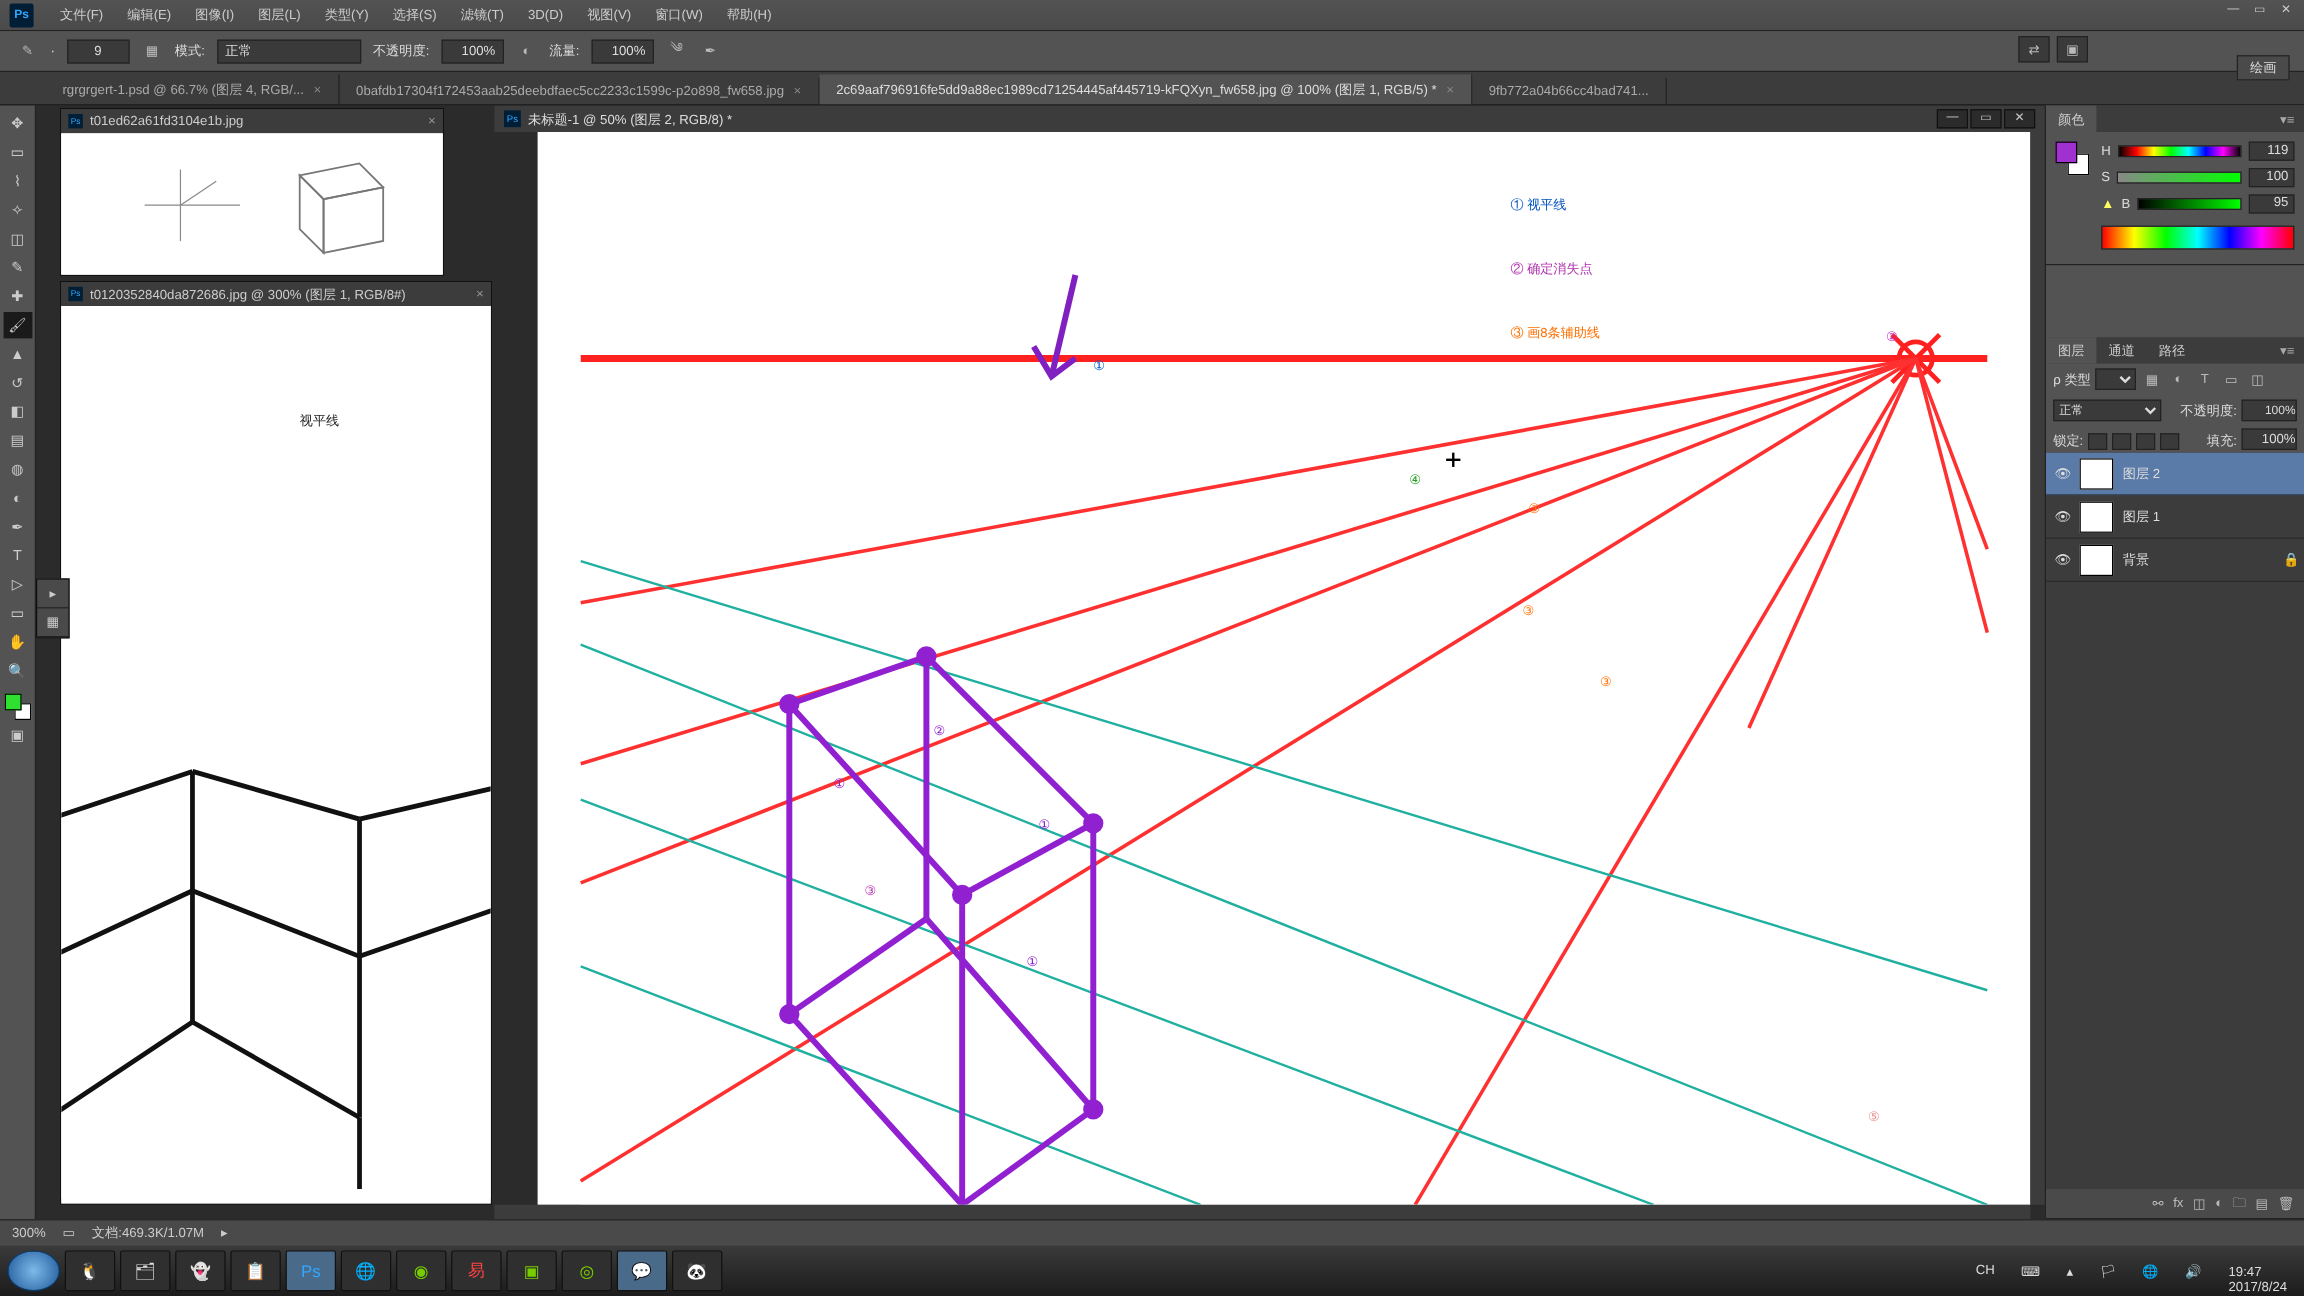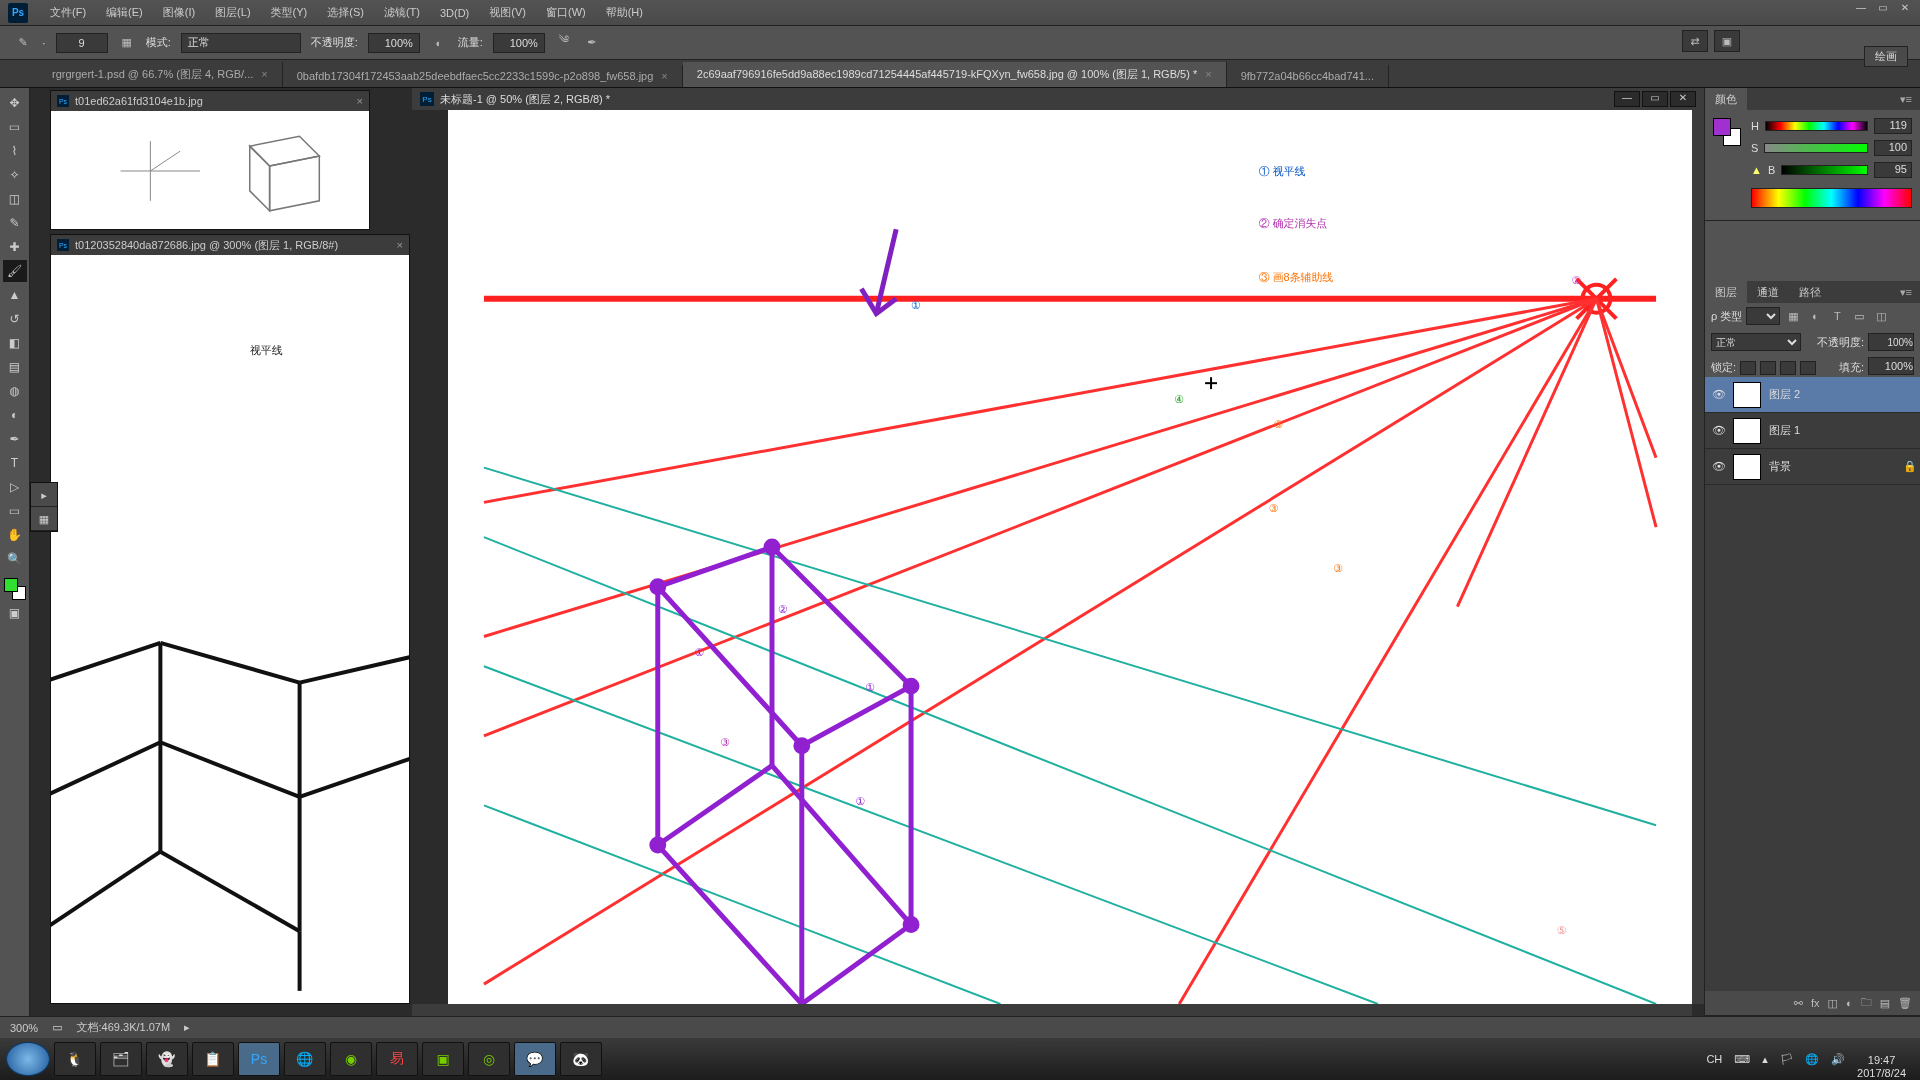--- a/index.html
+++ b/index.html
@@ -84,22 +84,22 @@
 
 
 .statusbar { position: absolute; bottom: 0; left: 0; right: 0; height: 22px; background: #4a4a4a; border-top: 1px solid #222; color: #ccc; display: flex; align-items: center; padding: 0 10px; font-size: 10px; gap: 14px; }
 
 body { height: 1080px; }
 .app-region { position: absolute; top: 0; left: 0; right: 0; bottom: 42px; }
 .win-taskbar { position: absolute; bottom: 0; left: 0; right: 0; height: 42px; background: linear-gradient(#3a3a3a,#1c1c1c); display: flex; align-items: center; padding: 0 6px; gap: 4px; }
 .start-btn { width: 44px; height: 34px; background: radial-gradient(circle at 50% 50%, #7db9e8, #1e5799); border-radius: 50%; border: 1px solid #0a3a66; }
 .tb-icon { width: 42px; height: 34px; background: #2f2f2f; border: 1px solid #111; border-radius: 2px; display: flex; align-items: center; justify-content: center; color: #ddd; font-size: 14px; }
 .tb-icon.active { background: #4a6a8a; }
-.tray { margin-left: auto; display: flex; align-items: center; gap: 12px; color: #ddd; font-size: 11px; padding-right: 8px; }
-.tray .clock { text-align: center; line-height: 1.2; margin-top: 16px; }
+.tray { margin-left: auto; display: flex; align-items: center; gap: 22px; color: #ddd; font-size: 11px; padding-right: 8px; }
+.tray .clock { text-align: left; line-height: 1.2; margin-top: 16px; }
 
 
 .canvas-surface svg { width: 100%; height: 100%; }
 
 
 .nav-sketch { width: 100%; height: 100%; }
 
 .mid-panel-gap { height: 60px; }
 .mini-tabs { width: 28px; background: #4a4a4a; border: 1px solid #111; position: absolute; left: 0; top: 394px; }
 .mini-tabs div { height: 24px; border-bottom: 1px solid #222; color: #ccc; text-align: center; line-height: 24px; }

